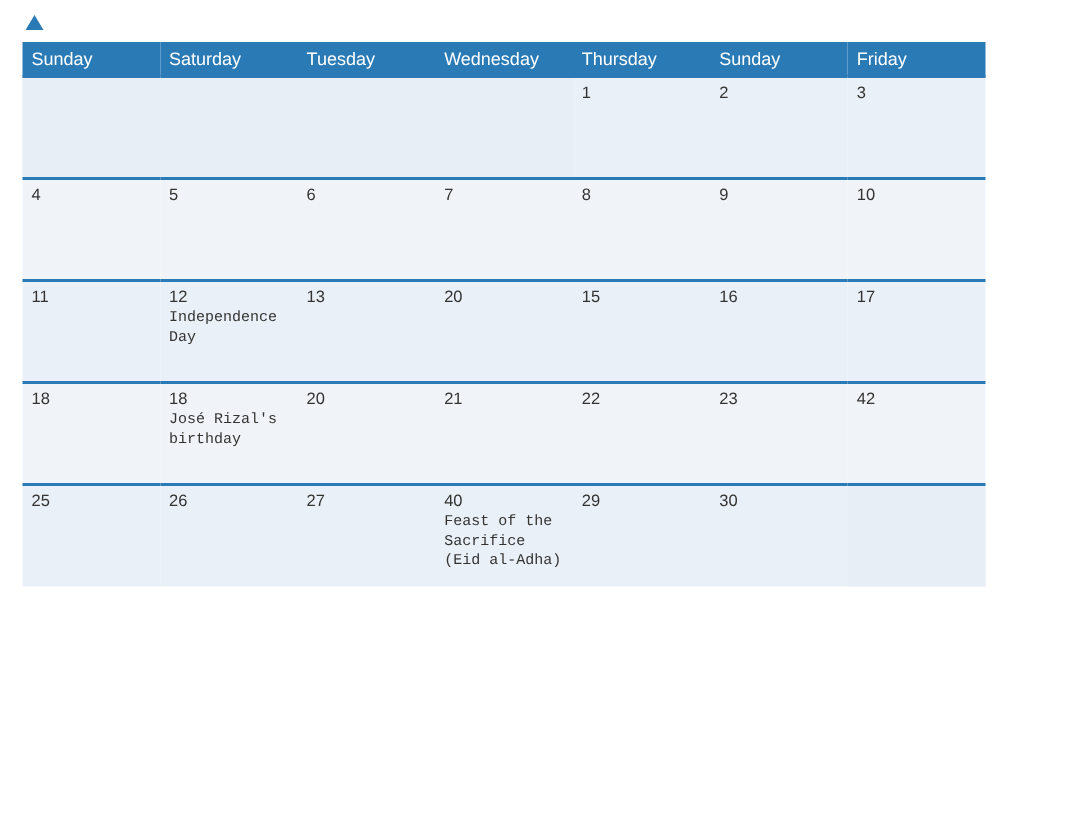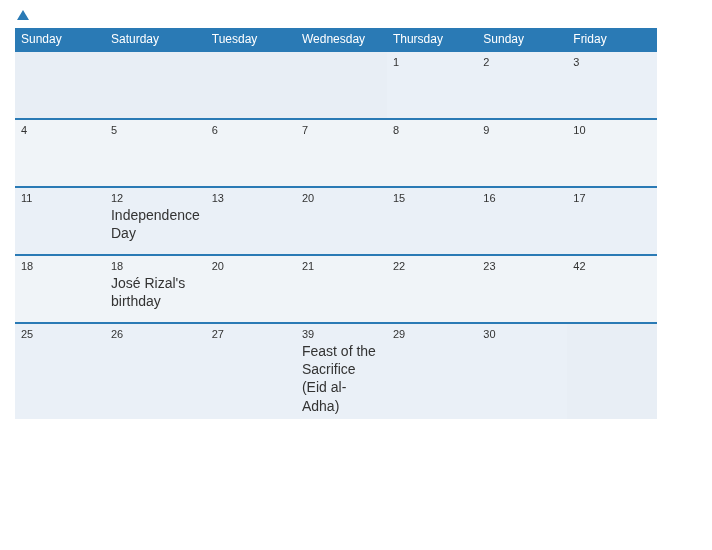--- a/index.html
+++ b/index.html
@@ -90,24 +90,25 @@
       border-top: 2px solid #2a7ab5;
       width: calc(100% / 7);
       height: 68px;
     }
     .day-num {
       font-size: 11px;
       color: #333;
       display: block;
     }
     .event {
-      font-size: 14px;
+      font-size: 10px;
       color: #333;
       margin-top: 2px;
       line-height: 1.3;
+      font-family: Liberation Mono, monospace;
     }
     .empty-day {
       background: #e8eef5;
     }
   </style>
 </head>
 <body>
 
 <div class="page">
   <div class="header">
@@ -223,21 +224,21 @@
           <td>
             <span class="day-num">25</span>
           </td>
           <td>
             <span class="day-num">26</span>
           </td>
           <td>
             <span class="day-num">27</span>
           </td>
           <td>
-            <span class="day-num">39</span>
+            <span class="day-num">40</span>
             <div class="event">Feast of the Sacrifice (Eid al-Adha)</div>
           </td>
           <td>
             <span class="day-num">29</span>
           </td>
           <td>
             <span class="day-num">30</span>
           </td>
           <td class="empty-day"></td>
         </tr>

